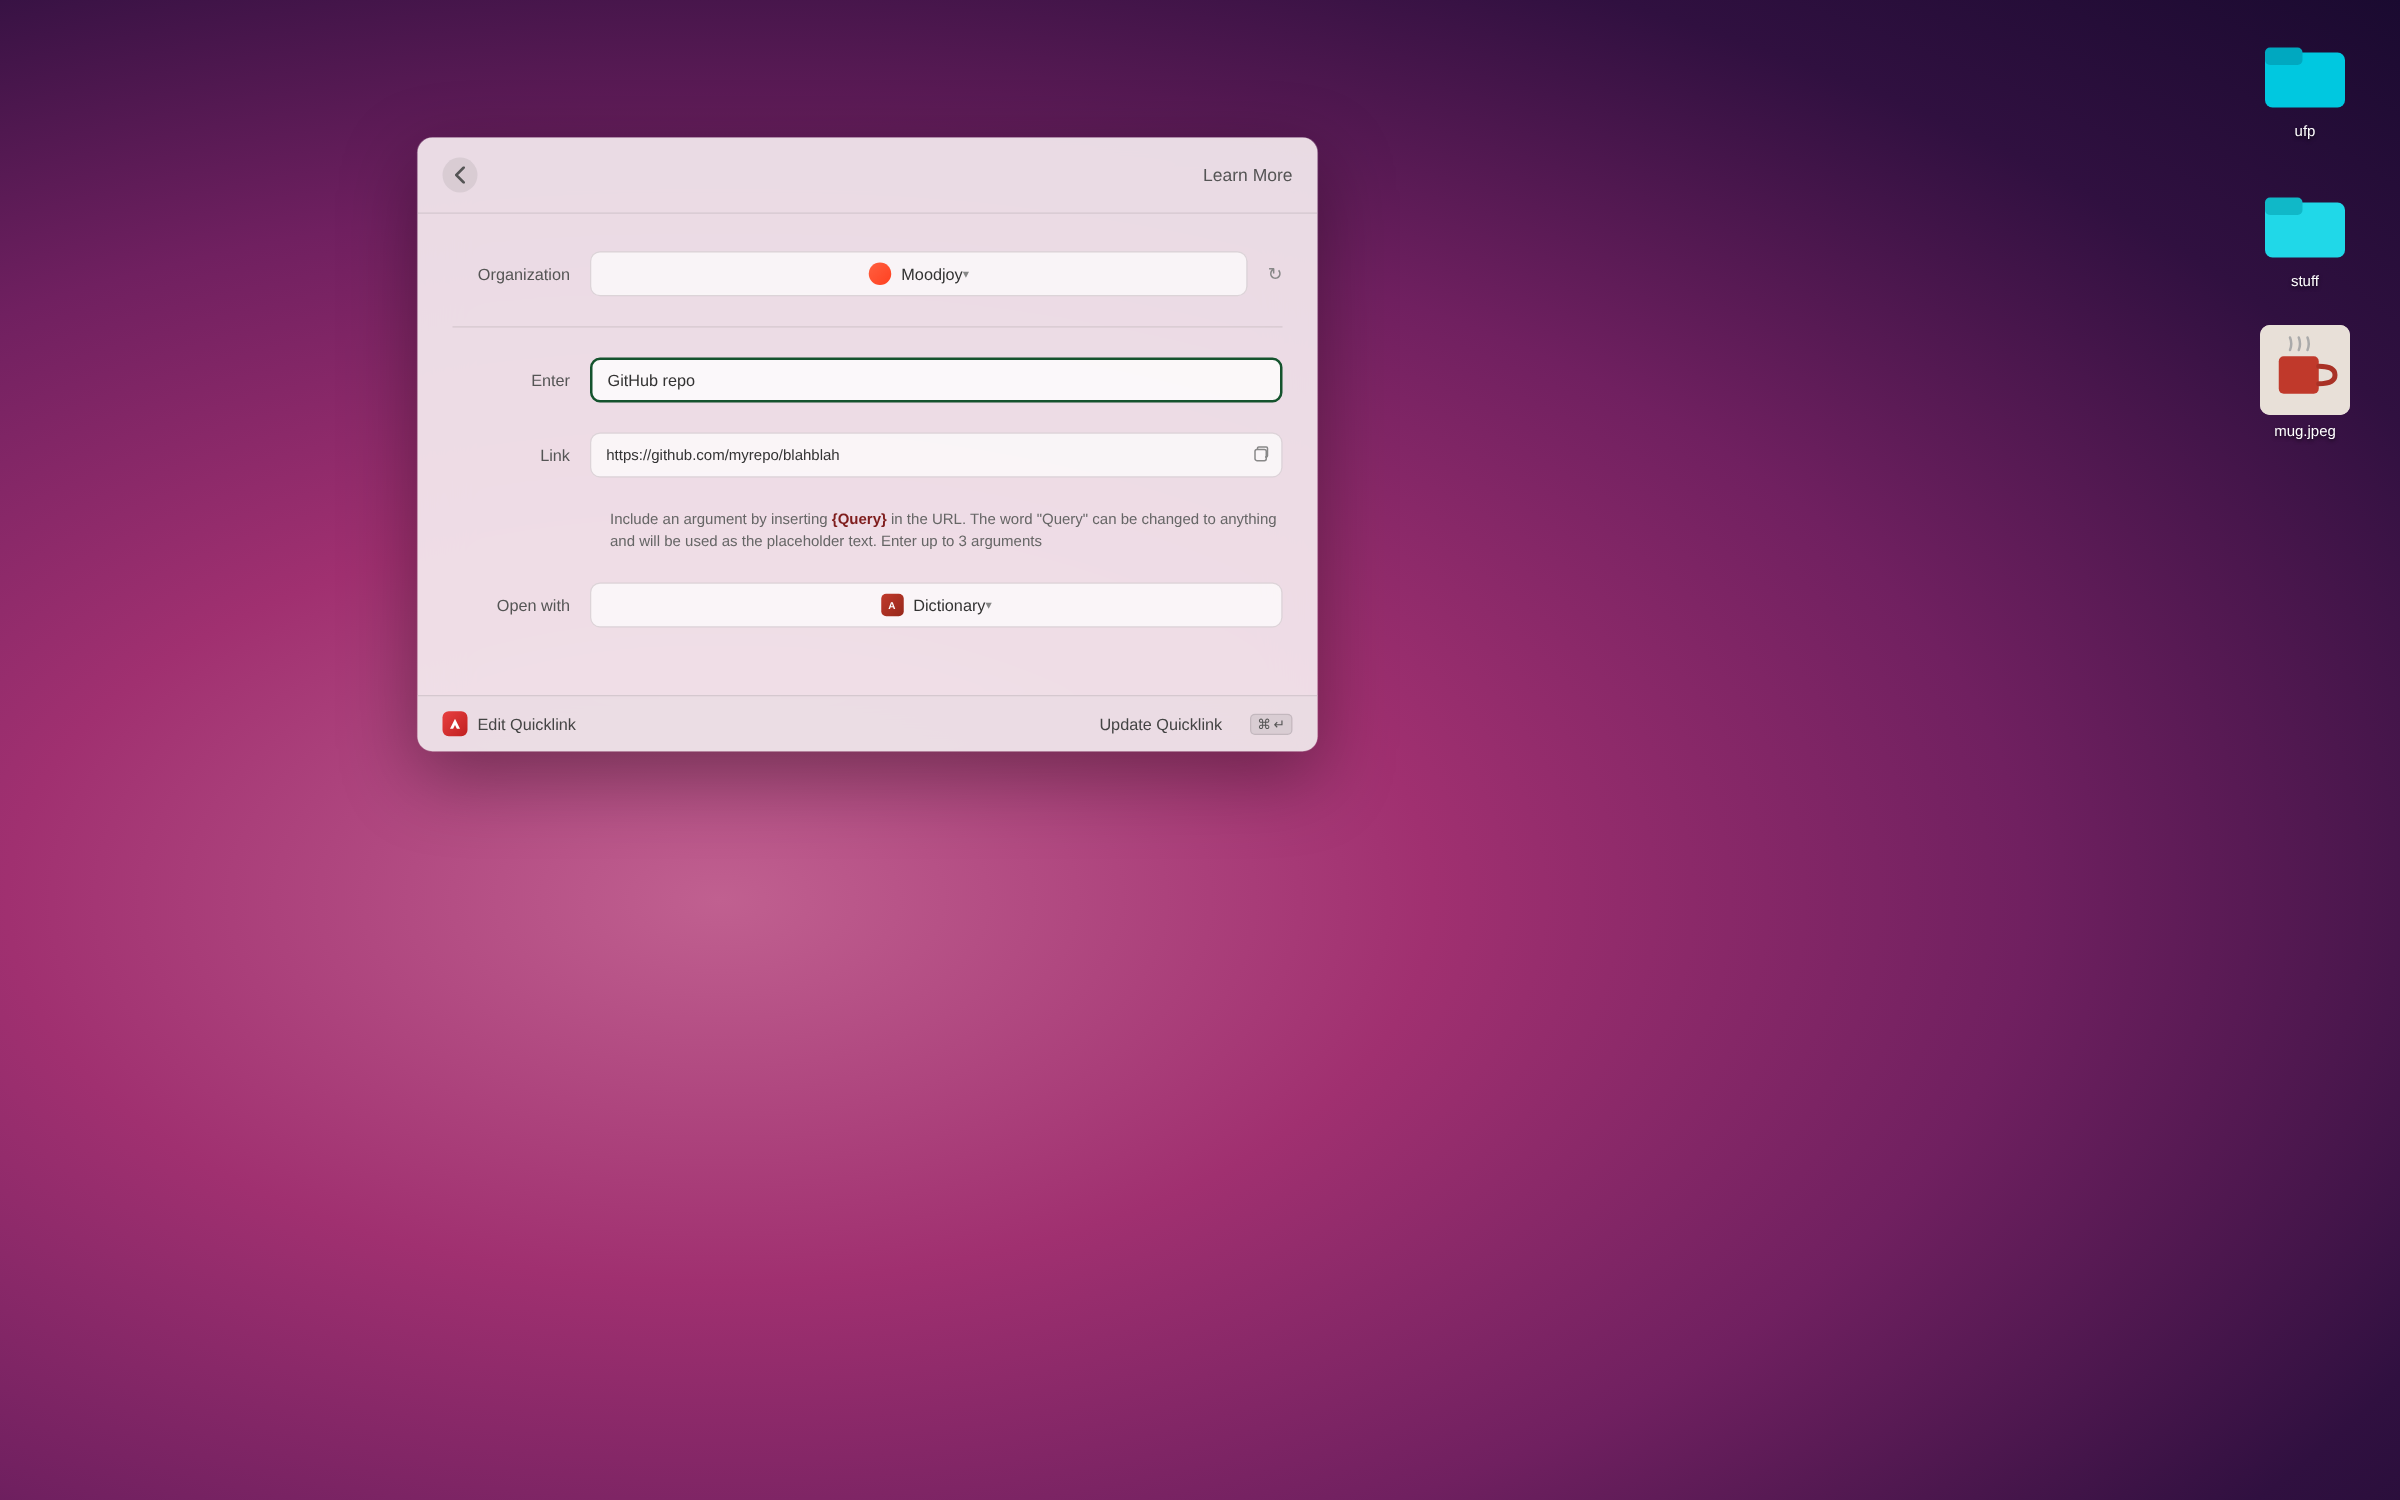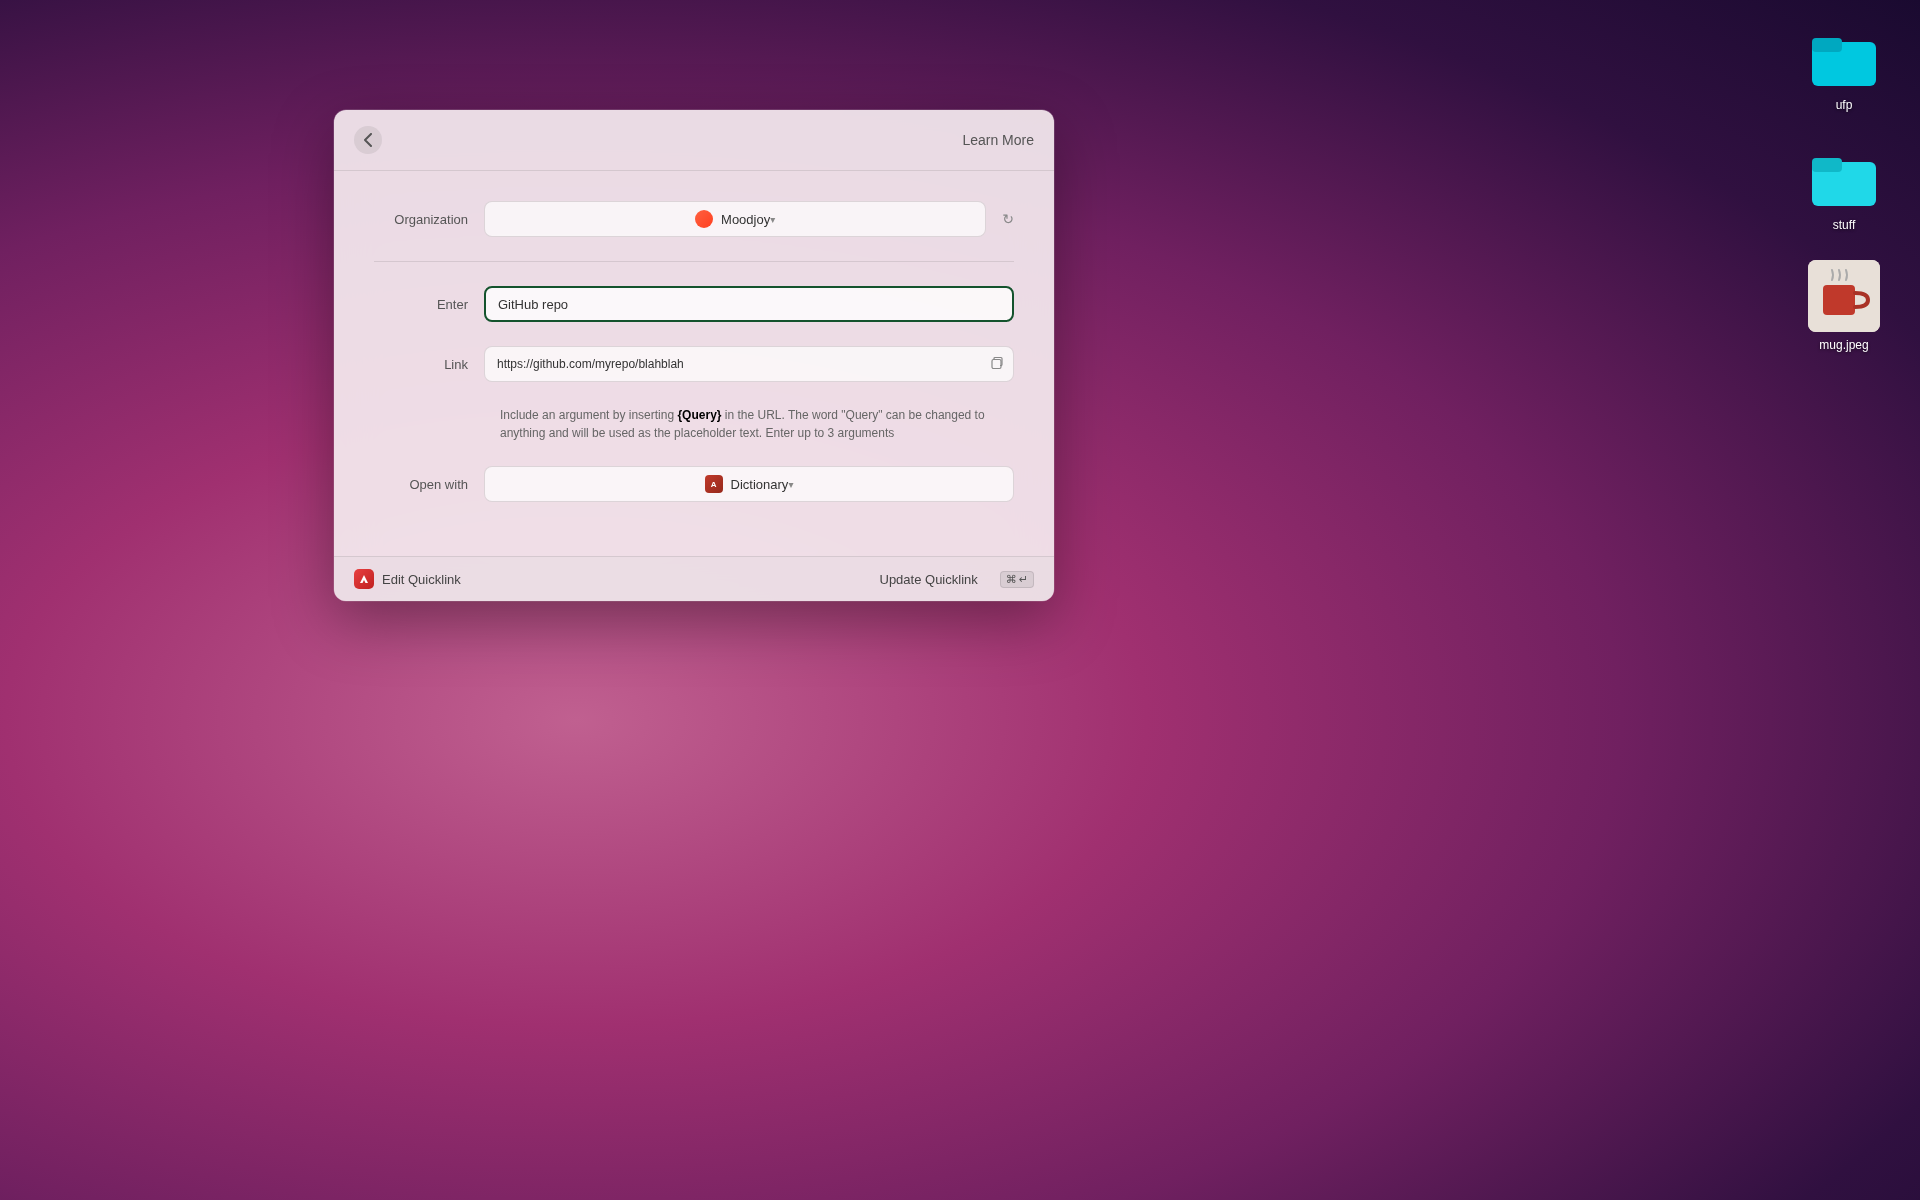--- a/index.html
+++ b/index.html
@@ -108,21 +108,21 @@
       cursor: pointer;
     }
 
     .panel-divider {
       height: 1px;
       background: rgba(180, 170, 175, 0.4);
       margin: 0 0;
     }
 
     .panel-body {
-      padding: 30px 40px;
+      padding: 30px 28px;
     }
 
     .form-row {
       display: flex;
       align-items: center;
       margin-bottom: 24px;
     }
 
     .form-label {
       width: 110px;
@@ -236,21 +236,21 @@
     .info-text {
       margin-left: 126px;
       margin-bottom: 24px;
       font-size: 12px;
       color: #666;
       line-height: 1.5;
     }
 
     .info-text-highlight {
       font-weight: 600;
-      color: #000000;
+      color: #7f1d1d;
     }
 
     
     .panel-footer {
       display: flex;
       align-items: center;
       justify-content: space-between;
       padding: 12px 20px;
       border-top: 1px solid rgba(180, 170, 175, 0.4);
       background: rgba(230, 220, 225, 0.5);

